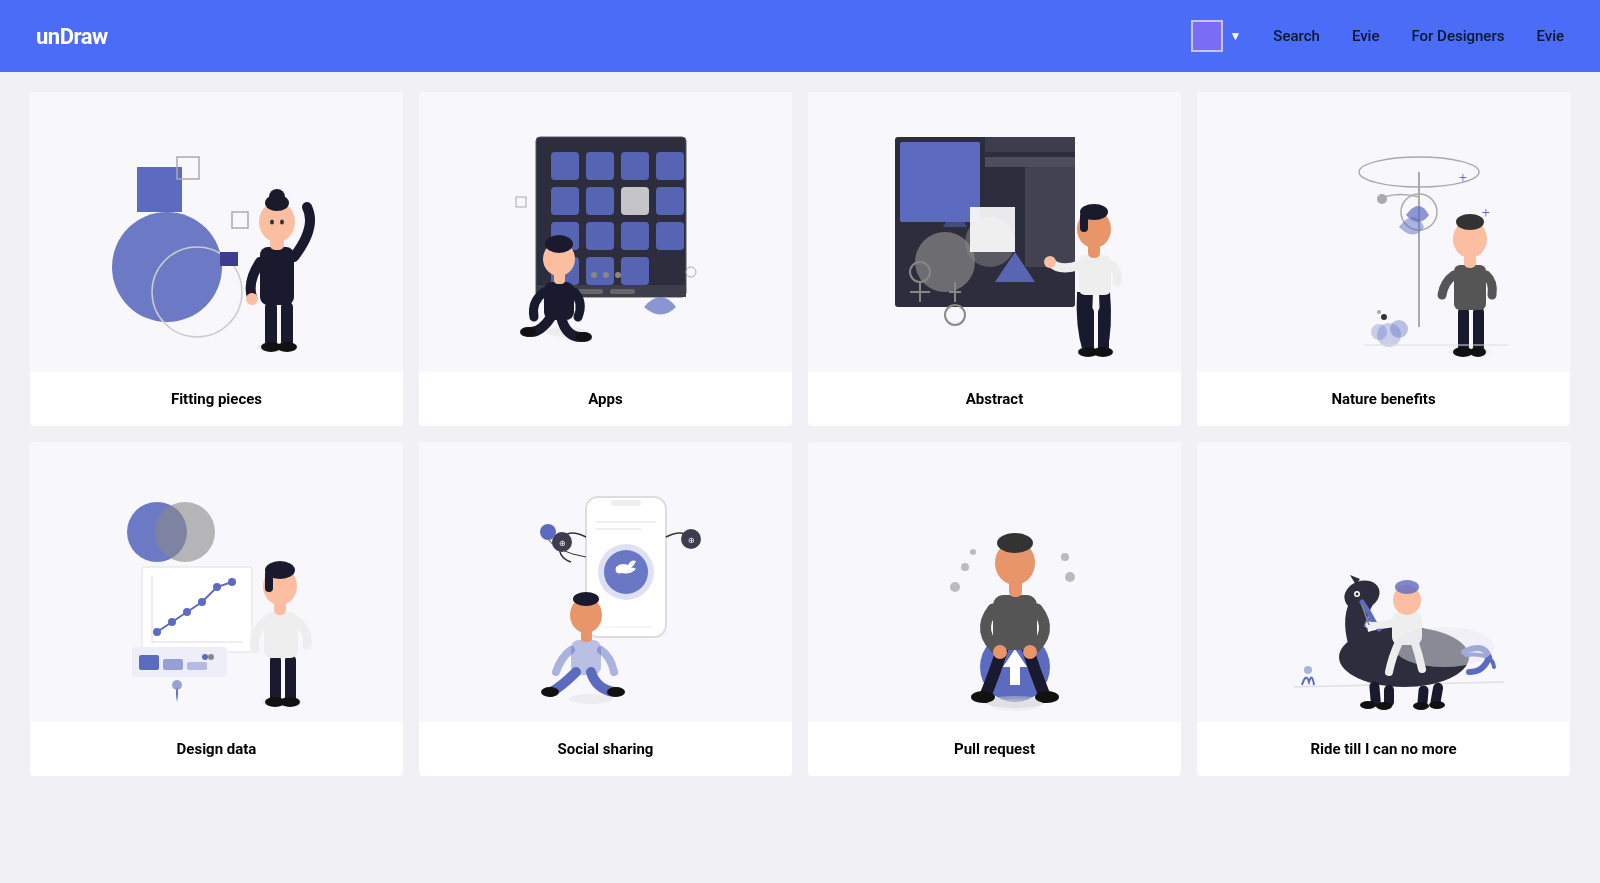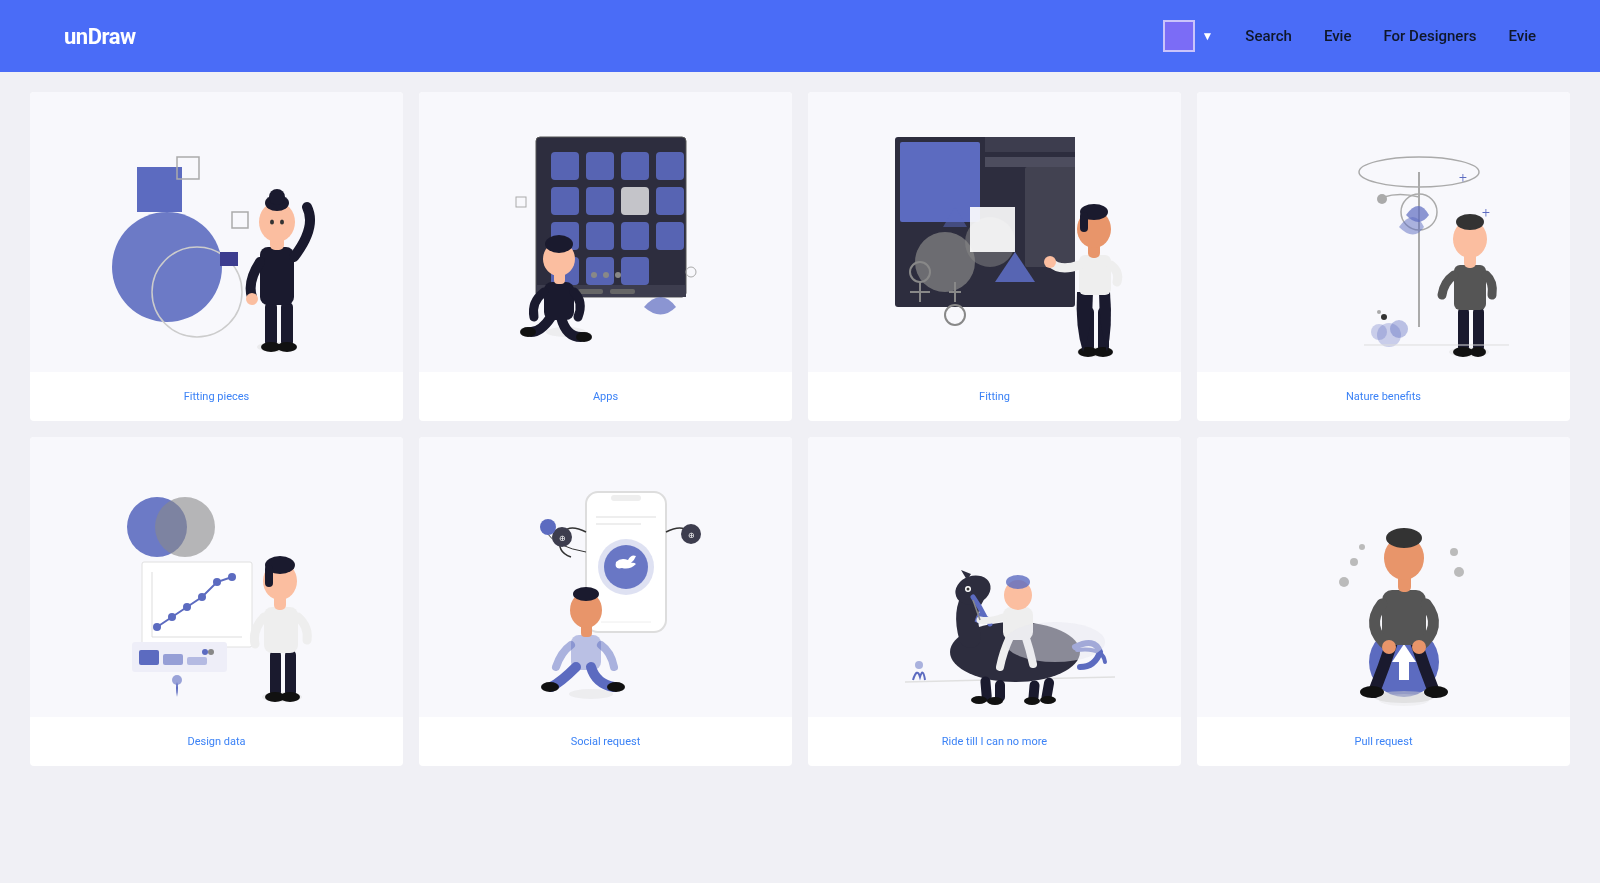--- a/index.html
+++ b/index.html
@@ -8,21 +8,21 @@
       background: #f0f0f5;
       min-height: 100vh;
     }
 
     
     nav {
       background: #4A6CF7;
       height: 72px;
       display: flex;
       align-items: center;
-      padding: 0 64px;
+      padding: 0 36px;
       justify-content: space-between;
     }
     .nav-logo {
       color: white;
       font-size: 22px;
       font-weight: 700;
       letter-spacing: -0.5px;
     }
     .nav-right {
       display: flex;
@@ -72,23 +72,23 @@
       display: flex;
       align-items: center;
       justify-content: center;
       background: #f8f8fc;
       overflow: hidden;
       position: relative;
     }
     .illustration-label {
       padding: 18px;
       text-align: center;
-      font-size: 11px;
-      color: #3b82f6;
-      font-weight: 400;
+      font-size: 15px;
+      color: #000000;
+      font-weight: 700;
     }
 
     
     svg { overflow: visible; }
 
     
     :root {
       --purple: #5C6BC0;
       --dark-purple: #3D3D8F;
       --light-purple: #7B6CF6;
@@ -278,21 +278,21 @@
         <circle cx="195" cy="155" r="6" fill="#FBBEA0"></circle>
 
         <rect x="233" y="133" width="12" height="18" rx="5" fill="#E8956A"></rect>
 
         <ellipse cx="239" cy="122" rx="17" ry="19" fill="#E8956A"></ellipse>
 
         <ellipse cx="239" cy="105" rx="14" ry="8" fill="#1a1a2e"></ellipse>
         <rect x="225" y="105" width="8" height="20" rx="4" fill="#1a1a2e"></rect>
       </svg>
     </div>
-    <div class="illustration-label">Fitting</div>
+    <div class="illustration-label">Abstract</div>
   </div>
 
   <div class="illustration-card">
     <div class="illustration-area">
       <svg width="280" height="250" viewBox="0 0 280 250">
 
         <ellipse cx="175" cy="65" rx="60" ry="15" fill="none" stroke="#aaa" stroke-width="1.5"></ellipse>
 
         <line x1="175" y1="65" x2="175" y2="220" stroke="#aaa" stroke-width="2"></line>
 
@@ -438,77 +438,21 @@
         <path d="M105 193 Q95 200 90 215" stroke="#5C6BC0" stroke-width="8" fill="none" stroke-linecap="round" opacity="0.5"></path>
         <path d="M135 193 Q145 200 148 215" stroke="#5C6BC0" stroke-width="8" fill="none" stroke-linecap="round" opacity="0.5"></path>
 
         <rect x="115" y="168" width="11" height="17" rx="4" fill="#E8956A"></rect>
 
         <ellipse cx="120" cy="158" rx="16" ry="18" fill="#E8956A"></ellipse>
 
         <ellipse cx="120" cy="142" rx="13" ry="7" fill="#1a1a2e"></ellipse>
       </svg>
     </div>
-    <div class="illustration-label">Social request</div>
-  </div>
-
-  <div class="illustration-card">
-    <div class="illustration-area">
-      <svg width="280" height="250" viewBox="0 0 280 250">
-
-        <line x1="50" y1="230" x2="260" y2="225" stroke="#e0e0e0" stroke-width="1.5"></line>
-
-        <ellipse cx="160" cy="200" rx="65" ry="30" fill="#2D2D3E"></ellipse>
-
-        <path d="M115 185 Q108 160 118 145" stroke="#2D2D3E" stroke-width="22" fill="none" stroke-linecap="round"></path>
-
-        <ellipse cx="118" cy="138" rx="18" ry="14" fill="#2D2D3E" transform="rotate(-20,118,138)"></ellipse>
-
-        <polygon points="112,128 106,118 116,122" fill="#2D2D3E"></polygon>
-
-        <path d="M118 145 Q125 155 130 165 Q125 158 122 170 Q130 160 135 172" stroke="#5C6BC0" stroke-width="5" fill="none" stroke-linecap="round"></path>
-
-        <path d="M220 195 Q240 185 245 200 Q240 215 225 215" stroke="#5C6BC0" stroke-width="6" fill="none" stroke-linecap="round"></path>
-        <path d="M222 198 Q248 195 250 210" stroke="#5C6BC0" stroke-width="4" fill="none" stroke-linecap="round"></path>
-
-        <rect x="125" y="225" width="10" height="25" rx="5" fill="#1a1a2e" transform="rotate(-5,125,225)"></rect>
-        <rect x="140" y="228" width="10" height="22" rx="5" fill="#1a1a2e"></rect>
-        <rect x="175" y="228" width="10" height="22" rx="5" fill="#1a1a2e" transform="rotate(5,175,228)"></rect>
-        <rect x="190" y="225" width="10" height="25" rx="5" fill="#1a1a2e" transform="rotate(10,190,225)"></rect>
-
-        <ellipse cx="124" cy="248" rx="8" ry="4" fill="#111"></ellipse>
-        <ellipse cx="140" cy="249" rx="8" ry="4" fill="#111"></ellipse>
-        <ellipse cx="177" cy="249" rx="8" ry="4" fill="#111"></ellipse>
-        <ellipse cx="193" cy="248" rx="8" ry="4" fill="#111"></ellipse>
-
-        <circle cx="113" cy="137" r="3" fill="white"></circle>
-        <circle cx="113" cy="137" r="1.5" fill="#333"></circle>
-
-        <path d="M155 185 Q148 200 145 215" stroke="#eee" stroke-width="8" fill="none" stroke-linecap="round"></path>
-        <path d="M170 183 Q175 198 178 212" stroke="#eee" stroke-width="8" fill="none" stroke-linecap="round"></path>
-
-        <rect x="148" y="155" width="30" height="33" rx="8" fill="#eee"></rect>
-
-        <path d="M148 165 Q135 170 125 168" stroke="#eee" stroke-width="7" fill="none" stroke-linecap="round"></path>
-
-        <line x1="125" y1="168" x2="118" y2="148" stroke="#888" stroke-width="1.5"></line>
-
-        <ellipse cx="163" cy="143" rx="14" ry="15" fill="#FBBEA0"></ellipse>
-
-        <ellipse cx="163" cy="130" rx="12" ry="7" fill="#5C6BC0" opacity="0.8"></ellipse>
-
-        <rect x="157" y="140" width="10" height="17" rx="4" fill="#FBBEA0"></rect>
-
-        <path d="M58 228 Q62 215 65 225 Q68 215 70 228" stroke="#5C6BC0" stroke-width="2" fill="none"></path>
-        <circle cx="64" cy="213" r="4" fill="#5C6BC0" opacity="0.5"></circle>
-
-        <ellipse cx="200" cy="190" rx="50" ry="20" fill="#e8e8f0" opacity="0.5"></ellipse>
-      </svg>
-    </div>
-    <div class="illustration-label">Ride till I can no more</div>
+    <div class="illustration-label">Social sharing</div>
   </div>
 
   <div class="illustration-card">
     <div class="illustration-area">
       <svg width="280" height="250" viewBox="0 0 280 250">
 
         <circle cx="160" cy="210" r="35" fill="#5C6BC0"></circle>
 
         <polygon points="160,192 148,210 172,210" fill="white"></polygon>
         <rect x="155" y="210" width="10" height="18" fill="white"></rect>
@@ -540,13 +484,69 @@
         <circle cx="100" cy="130" r="5" fill="#bbb"></circle>
         <circle cx="110" cy="110" r="4" fill="#bbb"></circle>
         <circle cx="118" cy="95" r="3" fill="#bbb"></circle>
         <circle cx="215" cy="120" r="5" fill="#bbb"></circle>
         <circle cx="210" cy="100" r="4" fill="#bbb"></circle>
       </svg>
     </div>
     <div class="illustration-label">Pull request</div>
   </div>
 
+  <div class="illustration-card">
+    <div class="illustration-area">
+      <svg width="280" height="250" viewBox="0 0 280 250">
+
+        <line x1="50" y1="230" x2="260" y2="225" stroke="#e0e0e0" stroke-width="1.5"></line>
+
+        <ellipse cx="160" cy="200" rx="65" ry="30" fill="#2D2D3E"></ellipse>
+
+        <path d="M115 185 Q108 160 118 145" stroke="#2D2D3E" stroke-width="22" fill="none" stroke-linecap="round"></path>
+
+        <ellipse cx="118" cy="138" rx="18" ry="14" fill="#2D2D3E" transform="rotate(-20,118,138)"></ellipse>
+
+        <polygon points="112,128 106,118 116,122" fill="#2D2D3E"></polygon>
+
+        <path d="M118 145 Q125 155 130 165 Q125 158 122 170 Q130 160 135 172" stroke="#5C6BC0" stroke-width="5" fill="none" stroke-linecap="round"></path>
+
+        <path d="M220 195 Q240 185 245 200 Q240 215 225 215" stroke="#5C6BC0" stroke-width="6" fill="none" stroke-linecap="round"></path>
+        <path d="M222 198 Q248 195 250 210" stroke="#5C6BC0" stroke-width="4" fill="none" stroke-linecap="round"></path>
+
+        <rect x="125" y="225" width="10" height="25" rx="5" fill="#1a1a2e" transform="rotate(-5,125,225)"></rect>
+        <rect x="140" y="228" width="10" height="22" rx="5" fill="#1a1a2e"></rect>
+        <rect x="175" y="228" width="10" height="22" rx="5" fill="#1a1a2e" transform="rotate(5,175,228)"></rect>
+        <rect x="190" y="225" width="10" height="25" rx="5" fill="#1a1a2e" transform="rotate(10,190,225)"></rect>
+
+        <ellipse cx="124" cy="248" rx="8" ry="4" fill="#111"></ellipse>
+        <ellipse cx="140" cy="249" rx="8" ry="4" fill="#111"></ellipse>
+        <ellipse cx="177" cy="249" rx="8" ry="4" fill="#111"></ellipse>
+        <ellipse cx="193" cy="248" rx="8" ry="4" fill="#111"></ellipse>
+
+        <circle cx="113" cy="137" r="3" fill="white"></circle>
+        <circle cx="113" cy="137" r="1.5" fill="#333"></circle>
+
+        <path d="M155 185 Q148 200 145 215" stroke="#eee" stroke-width="8" fill="none" stroke-linecap="round"></path>
+        <path d="M170 183 Q175 198 178 212" stroke="#eee" stroke-width="8" fill="none" stroke-linecap="round"></path>
+
+        <rect x="148" y="155" width="30" height="33" rx="8" fill="#eee"></rect>
+
+        <path d="M148 165 Q135 170 125 168" stroke="#eee" stroke-width="7" fill="none" stroke-linecap="round"></path>
+
+        <line x1="125" y1="168" x2="118" y2="148" stroke="#888" stroke-width="1.5"></line>
+
+        <ellipse cx="163" cy="143" rx="14" ry="15" fill="#FBBEA0"></ellipse>
+
+        <ellipse cx="163" cy="130" rx="12" ry="7" fill="#5C6BC0" opacity="0.8"></ellipse>
+
+        <rect x="157" y="140" width="10" height="17" rx="4" fill="#FBBEA0"></rect>
+
+        <path d="M58 228 Q62 215 65 225 Q68 215 70 228" stroke="#5C6BC0" stroke-width="2" fill="none"></path>
+        <circle cx="64" cy="213" r="4" fill="#5C6BC0" opacity="0.5"></circle>
+
+        <ellipse cx="200" cy="190" rx="50" ry="20" fill="#e8e8f0" opacity="0.5"></ellipse>
+      </svg>
+    </div>
+    <div class="illustration-label">Ride till I can no more</div>
+  </div>
+
 </div>
 
 </body></html>

